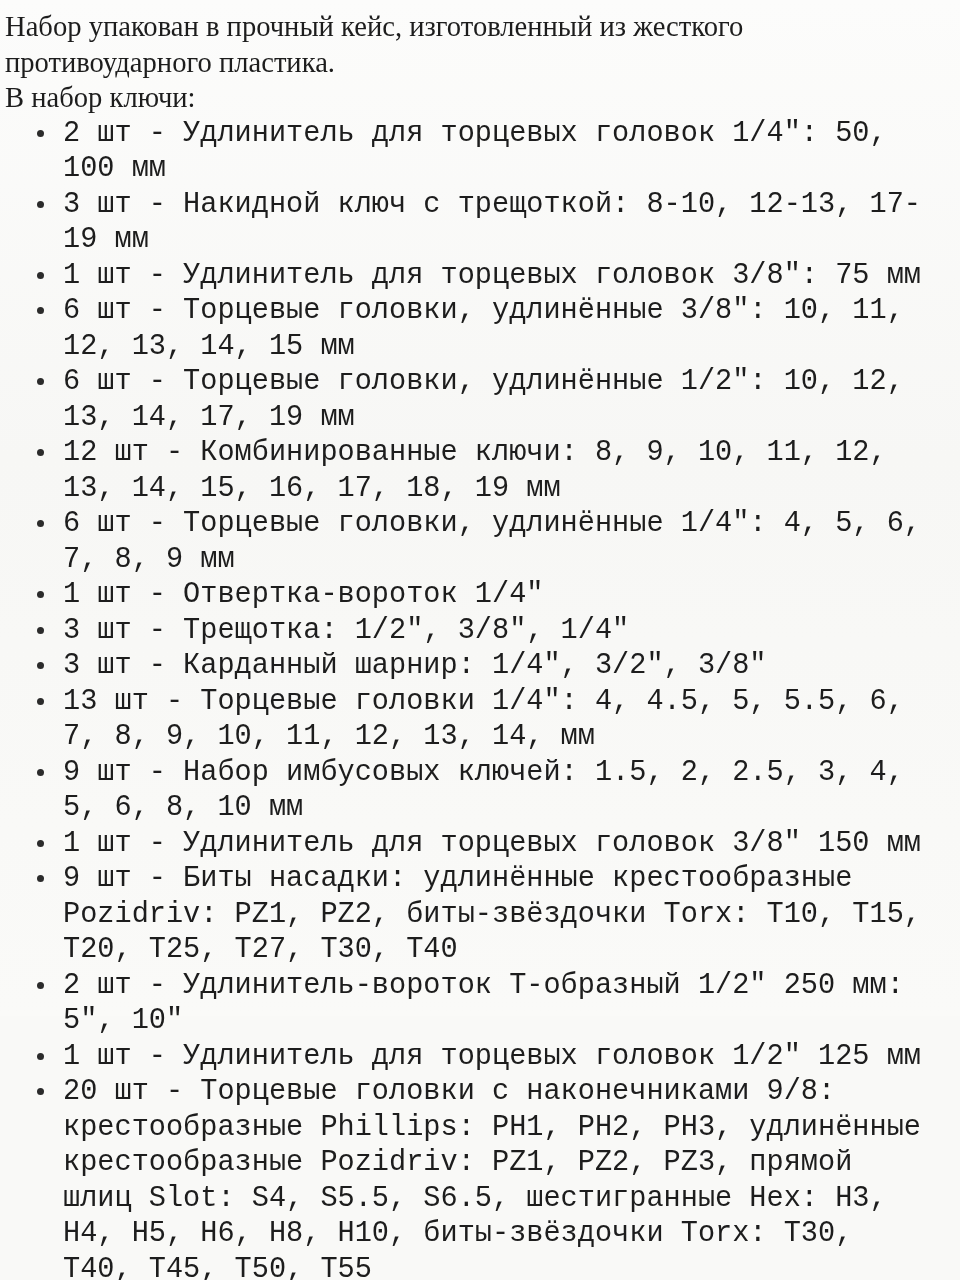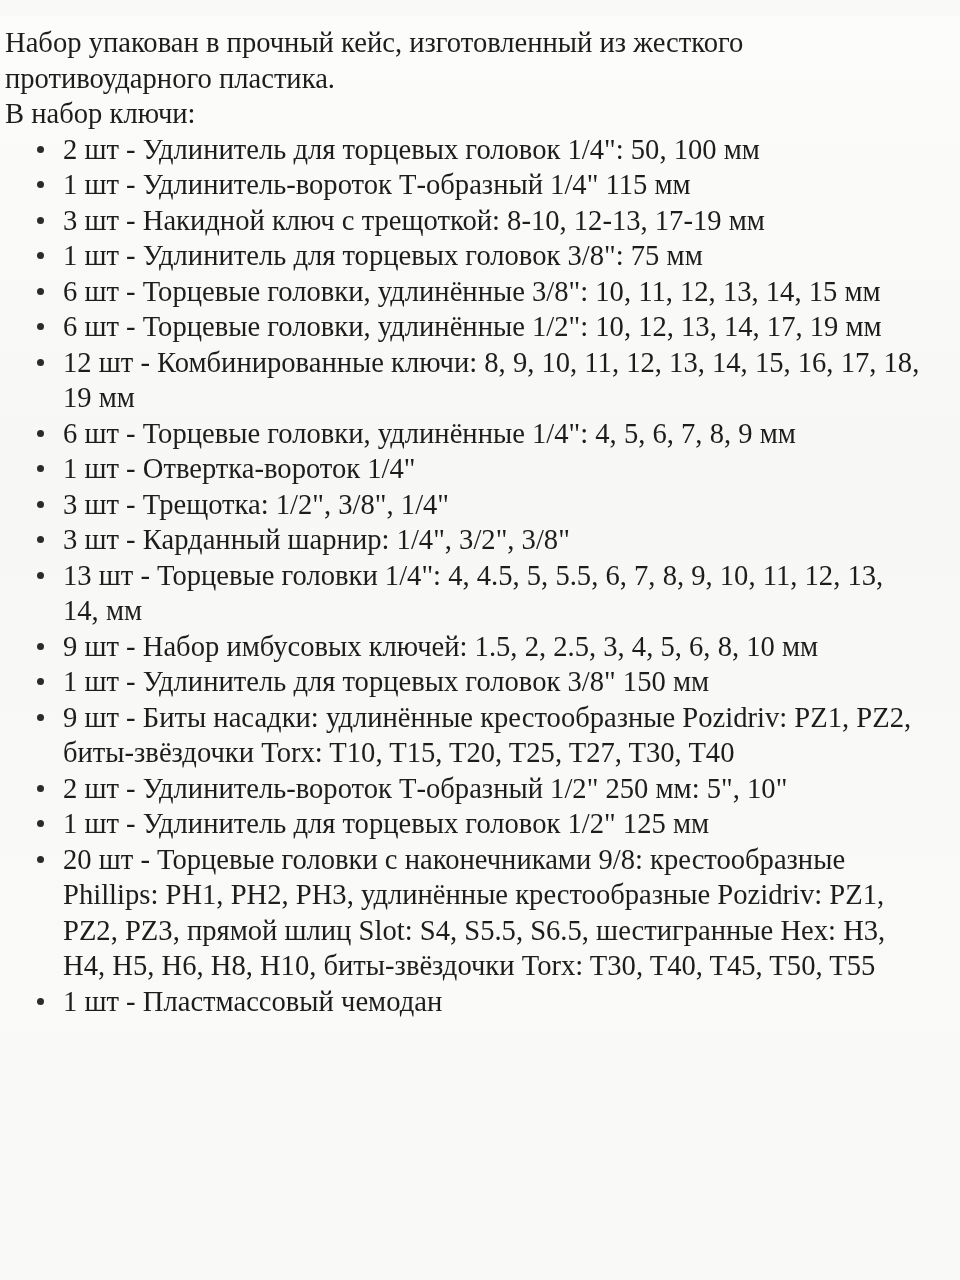--- a/index.html
+++ b/index.html
@@ -12,55 +12,54 @@
   .page {
     box-sizing: border-box;
     width: 960px;
     height: 1016px;
     padding: 9px 0 0 5px;
     font-family: "Liberation Serif", "DejaVu Serif", serif;
     font-size: 28.6px;
     line-height: 35.5px;
     color: #1d1d1d;
     background: linear-gradient(180deg, #fcfcfb 0%, #f7f7f5 45%, #fafaf8 100%);
-    margin-top: 16px;
   }
   .page p {
     margin: 0;
     max-width: 950px;
   }
   ul.contents {
     margin: 0;
     padding: 0 0 0 58px;
     list-style: none;
   }
   ul.contents li {
     position: relative;
     max-width: 862px;
+    font-family: Liberation Mono, monospace;
   }
   ul.contents li::before {
     content: "";
     position: absolute;
     left: -26px;
     top: 14px;
     width: 7px;
     height: 7px;
     border-radius: 50%;
     background: #2b2b2b;
   }
 </style>
 </head>
 <body style="background: rgb(249, 249, 247);">
 
 <div class="page" style="color: rgb(29, 29, 29);">
   <p>Набор упакован в прочный кейс, изготовленный из жесткого противоударного пластика.</p>
   <p>В набор ключи:</p>
   <ul class="contents" id="items-list">
       <li>2 шт - Удлинитель для торцевых головок 1/4": 50, 100 мм</li>
-      <li>1 шт - Удлинитель-вороток Т-образный 1/4" 115 мм</li>
       <li>3 шт - Накидной ключ с трещоткой: 8-10, 12-13, 17-19 мм</li>
       <li>1 шт - Удлинитель для торцевых головок 3/8": 75 мм</li>
       <li>6 шт - Торцевые головки, удлинённые 3/8": 10, 11, 12, 13, 14, 15 мм</li>
       <li>6 шт - Торцевые головки, удлинённые 1/2": 10, 12, 13, 14, 17, 19 мм</li>
       <li>12 шт - Комбинированные ключи: 8, 9, 10, 11, 12, 13, 14, 15, 16, 17, 18, 19 мм</li>
       <li>6 шт - Торцевые головки, удлинённые 1/4": 4, 5, 6, 7, 8, 9 мм</li>
       <li>1 шт - Отвертка-вороток 1/4"</li>
       <li>3 шт - Трещотка: 1/2", 3/8", 1/4"</li>
       <li>3 шт - Карданный шарнир: 1/4", 3/2", 3/8"</li>
       <li>13 шт - Торцевые головки 1/4": 4, 4.5, 5, 5.5, 6, 7, 8, 9, 10, 11, 12, 13, 14, мм</li>

